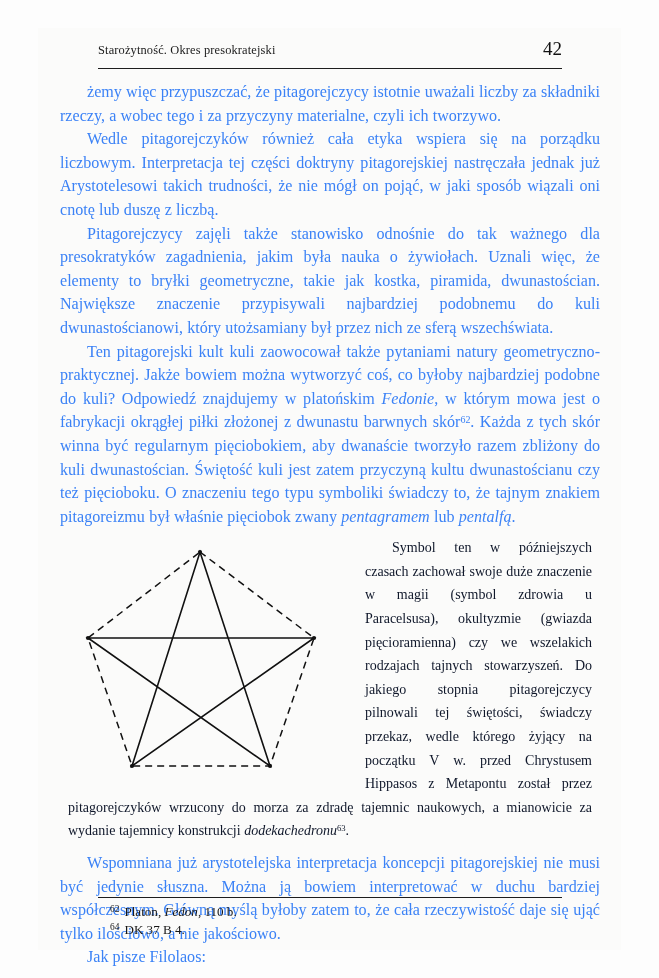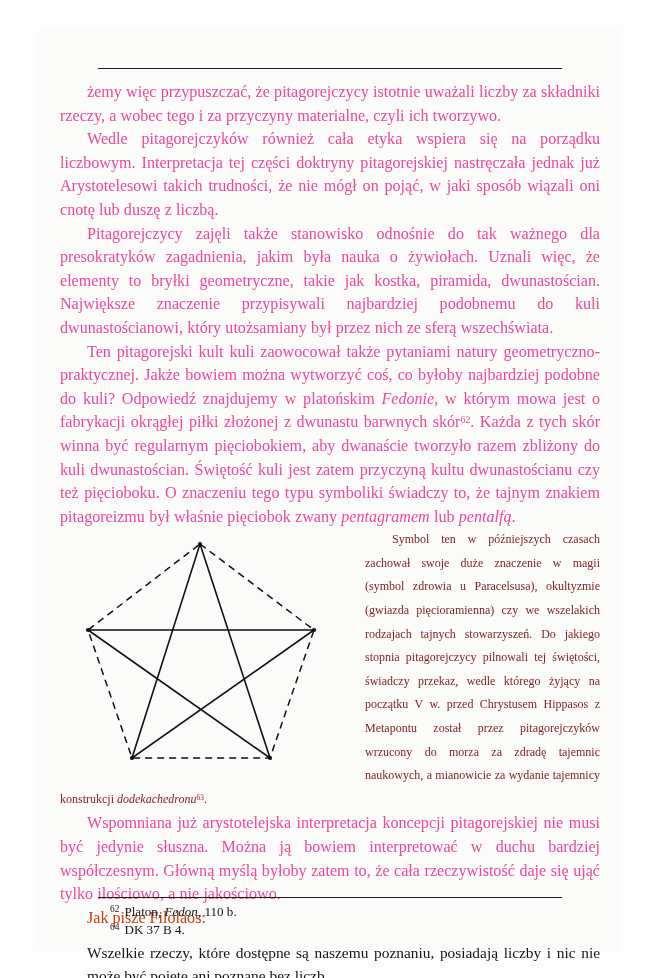--- a/index.html
+++ b/index.html
@@ -81,21 +81,21 @@
     top: 80px;
     width: 540px;
   }
   p.para {
     margin: 0;
     font-size: 16.1px;
     line-height: 23.6px;
     text-align: justify;
     text-indent: 27px;
     word-spacing: 0.2px;
-    color: #ec4899;
+    color: #3b82f6;
   }
   i, .it { font-style: italic; }
   sup {
     font-size: 0.62em;
     vertical-align: 0.45em;
     line-height: 0;
   }
 
   
   .figblock {
@@ -110,41 +110,41 @@
     width: 240px;
     height: 228px;
   }
   .figure svg { display: block; }
 
   .wrapcol {
     margin: 0;
     padding: 0;
   }
   .wrapcol p {
-    margin: 0;
-    font-size: 12px;
+    margin: 8px;
+    font-size: 14px;
     line-height: 23.6px;
     text-align: justify;
     text-indent: 27px;
-    color: #7f1d1d;
+    color: #0f172a;
   }
   .floater {
     float: left;
     width: 305px;
     height: 238px;
     shape-outside: margin-box;
   }
 
   
   .lead-in {
     margin: 0;
     font-size: 16.1px;
     line-height: 23.6px;
     text-indent: 27px;
-    color: #c2410c;
+    color: #3b82f6;
   }
   .quote {
     margin: 12px 0 0 0;
     padding: 0 0 0 27px;
     font-size: 15.4px;
     line-height: 23px;
     text-align: justify;
     text-indent: 0;
     color: #141414;
   }
@@ -179,20 +179,24 @@
   }
 </style>
 </head>
 <body>
 
 <div class="scan-sheet"></div>
 <div class="scan-inner"></div>
 
 <div class="page">
 
+  <div class="runhead">
+    <span class="runhead-title">Starożytność. Okres presokratejski</span>
+    <span class="runhead-folio">42</span>
+  </div>
   <div class="runhead-rule"></div>
 
   <div class="body">
 
     <p class="para">żemy więc przypuszczać, że pitagorejczycy istotnie uważali liczby za składniki rzeczy, a wobec tego i za przyczyny materialne, czyli ich tworzywo.</p>
 
     <p class="para">Wedle pitagorejczyków również cała etyka wspiera się na porządku liczbowym. Interpretacja tej części doktryny pitagorejskiej nastręczała jednak już Arystotelesowi takich trudności, że nie mógł on pojąć, w jaki sposób wiązali oni cnotę lub duszę z liczbą.</p>
 
     <p class="para">Pitagorejczycy zajęli także stanowisko odnośnie do tak ważnego dla presokratyków zagadnienia, jakim była nauka o żywiołach. Uznali więc, że elementy to bryłki geometryczne, takie jak kostka, piramida, dwunastościan. Największe znaczenie przypisywali najbardziej podobnemu do kuli dwunastościanowi, który utożsamiany był przez nich ze sferą wszechświata.</p>
 

